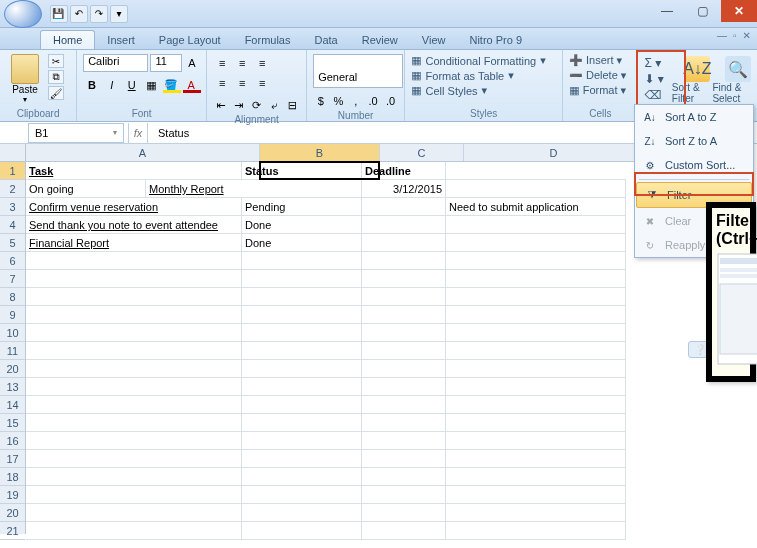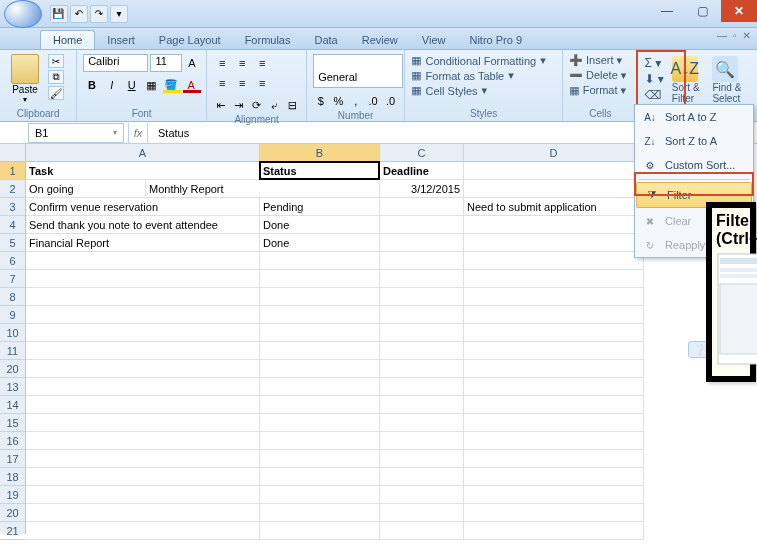--- a/index.html
+++ b/index.html
@@ -35,21 +35,21 @@
 .fsize { width: 34px; }
 .fbtns { display: flex; gap: 2px; margin-top: 2px; }
 .fbtn { width: 18px; height: 18px; border: 1px solid transparent; font-size: 11px; display:flex;align-items:center;justify-content:center; border-radius:2px;}
 .color-strip { width: 18px; height: 3px; }
 .align-grid { display: grid; grid-template-columns: repeat(3, 18px); gap: 2px; }
 .num-sel { width: 90px; height: 18px; font-size: 11px; border: 1px solid #a0b8d0; background: #fff; padding: 16px 4px; }
 .styles-body { display: flex; flex-direction: column; gap: 2px; font-size: 11px; color: #3a5a7a; }
 .styles-body div { display:flex; align-items:center; gap:4px;}
 .cells-body { display: flex; flex-direction: column; gap: 2px; font-size: 11px; color: #3a5a7a; }
 .edit-body { display: flex; gap: 2px; }
-.big-btn { width: 40px; display: flex; flex-direction: column; align-items: flex-start; font-size: 10px; color: #3a5a7a; padding-top:2px;}
+.big-btn { width: 40px; display: flex; flex-direction: column; align-items: flex-end; font-size: 10px; color: #3a5a7a; padding-top:2px;}
 .big-btn .icn { width: 26px; height: 26px; border-radius: 3px; display:flex;align-items:center;justify-content:center;font-size:16px;}
 .sort-icn{ background: linear-gradient(#fde9a8,#f6c14a);}
 .find-icn{ background: #cfe3f7;}
 .sigma-col{display:flex;flex-direction:column;gap:2px;font-size:12px;color:#3a5a7a;padding-top:2px;}
 .red-box{position:absolute;border:2px solid #d04a2a;}
 .rb1{top:50px; left:636px; width:50px; height:72px;}
 
 
 .fxbar { height: 22px; display: flex; align-items: center; border-bottom: 1px solid #c0d0e0; font-size: 11px; position:relative;}
 .namebox { width: 96px; height: 20px; border: 1px solid #b0c8e0; margin: 1px 0 1px 28px; padding: 0 6px; display:flex;align-items:center;justify-content:space-between;}
@@ -60,21 +60,21 @@
 .sheet { display: flex; height: 372px; }
 .rowhdrs { width: 26px; background: #e8eef6; border-right: 1px solid #b8c8d8; }
 .colhdrs { height: 18px; display: flex; background: #e8eef6; border-bottom: 1px solid #b8c8d8; }
 .corner{width:26px;height:18px;background:#e8eef6;border-right:1px solid #b8c8d8;border-bottom:1px solid #b8c8d8;}
 .ch { border-right: 1px solid #c8d4e0; text-align: center; font-size: 11px; color: #3a5a7a; line-height: 18px; }
 .ch.A{width:234px;} .ch.B{width:120px;} .ch.C{width:84px;} .ch.D{width:180px;}
 .rh { height: 18px; border-bottom: 1px solid #c8d4e0; text-align: center; font-size: 11px; color: #3a5a7a; line-height: 18px; }
 .cells { position: relative; }
 .row { display: flex; height: 18px; border-bottom: 1px solid #d8e0e8; }
 .cell { border-right: 1px solid #d8e0e8; font-size: 11px; padding: 0 3px; line-height: 18px; overflow: hidden; white-space: nowrap; }
-.cA{width:234px;} .cB{width:120px;} .cC{width:84px; text-align:right;} .cD{width:180px;}
+.cA{width:216px;text-decoration:underline;} .cB{width:120px;} .cC{width:84px; text-align:right;} .cD{width:180px;}
 .hdr-row .cell{font-weight:bold;}
 .selected-cell { position: absolute; border: 2px solid #000; background:rgba(255,255,255,0.0); pointer-events:none;}
 .ch.B{background:#f6d78a;}
 .rh.r1{background:#f6d78a;}
 
 
 .dropdown { position: absolute; top: 104px; left: 634px; width: 120px; background: #f4f8fc; border: 1px solid #9cb8d6; box-shadow: 2px 2px 4px rgba(0,0,0,0.2); font-size: 11px; z-index:10;}
 .dd-item { display: flex; align-items: center; gap: 6px; padding: 4px 6px; color: #2a4a6a; }
 .dd-item .icn2 { width: 18px; height: 16px; display:flex;align-items:center;justify-content:center;font-size:10px;}
 .dd-sep { height: 1px; background: #c0d0e0; margin: 2px 4px; }

